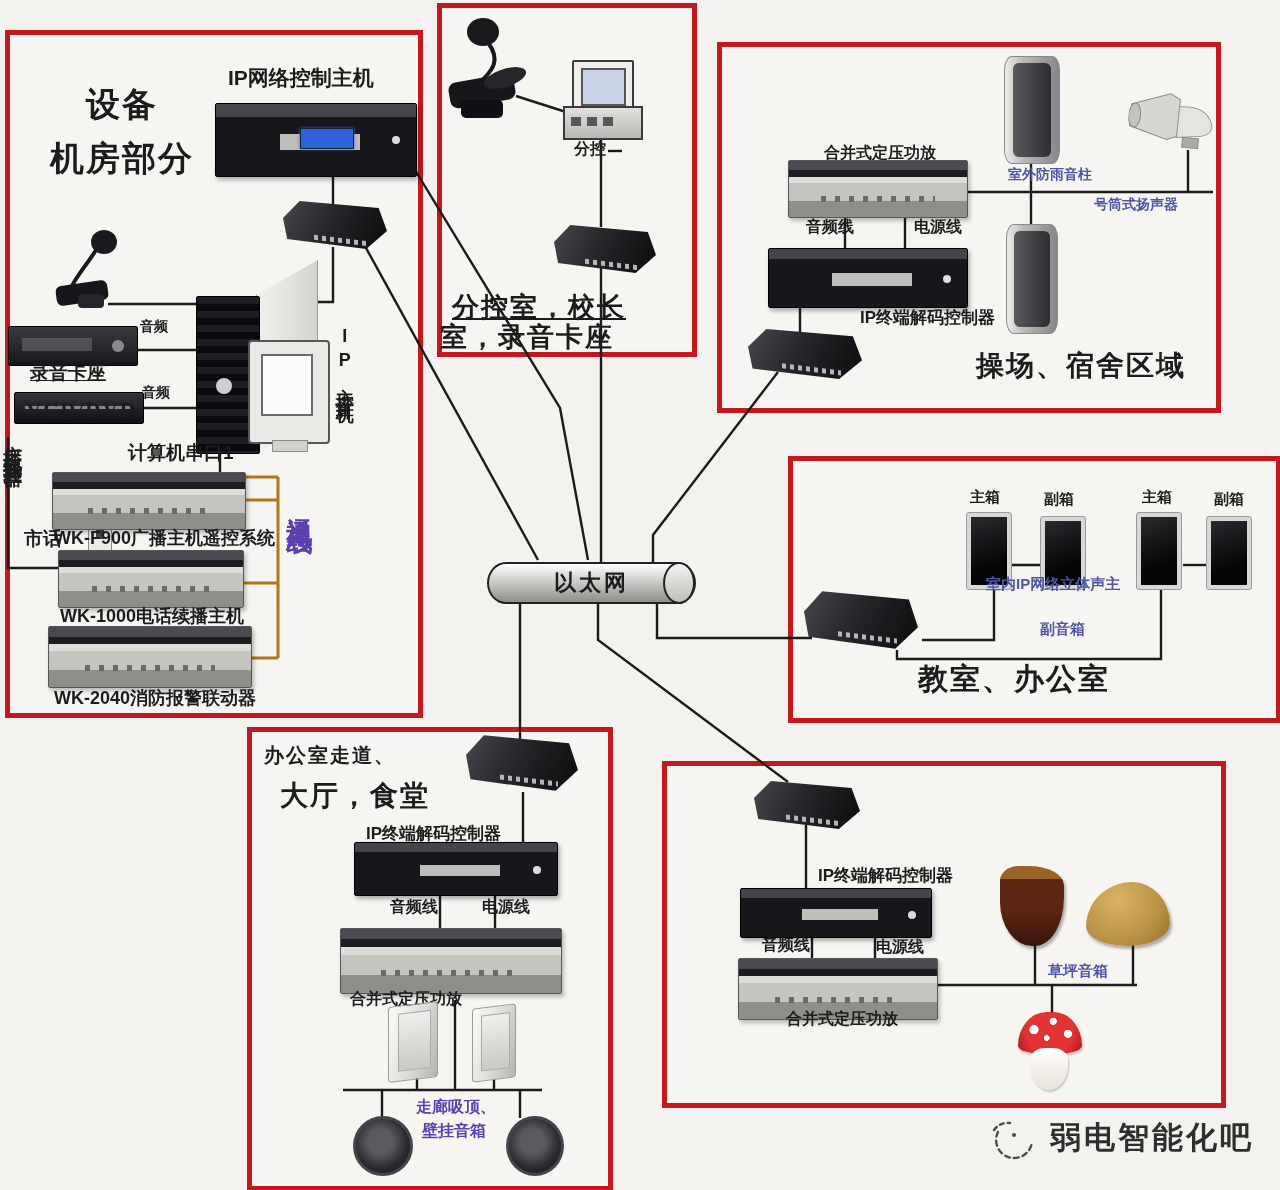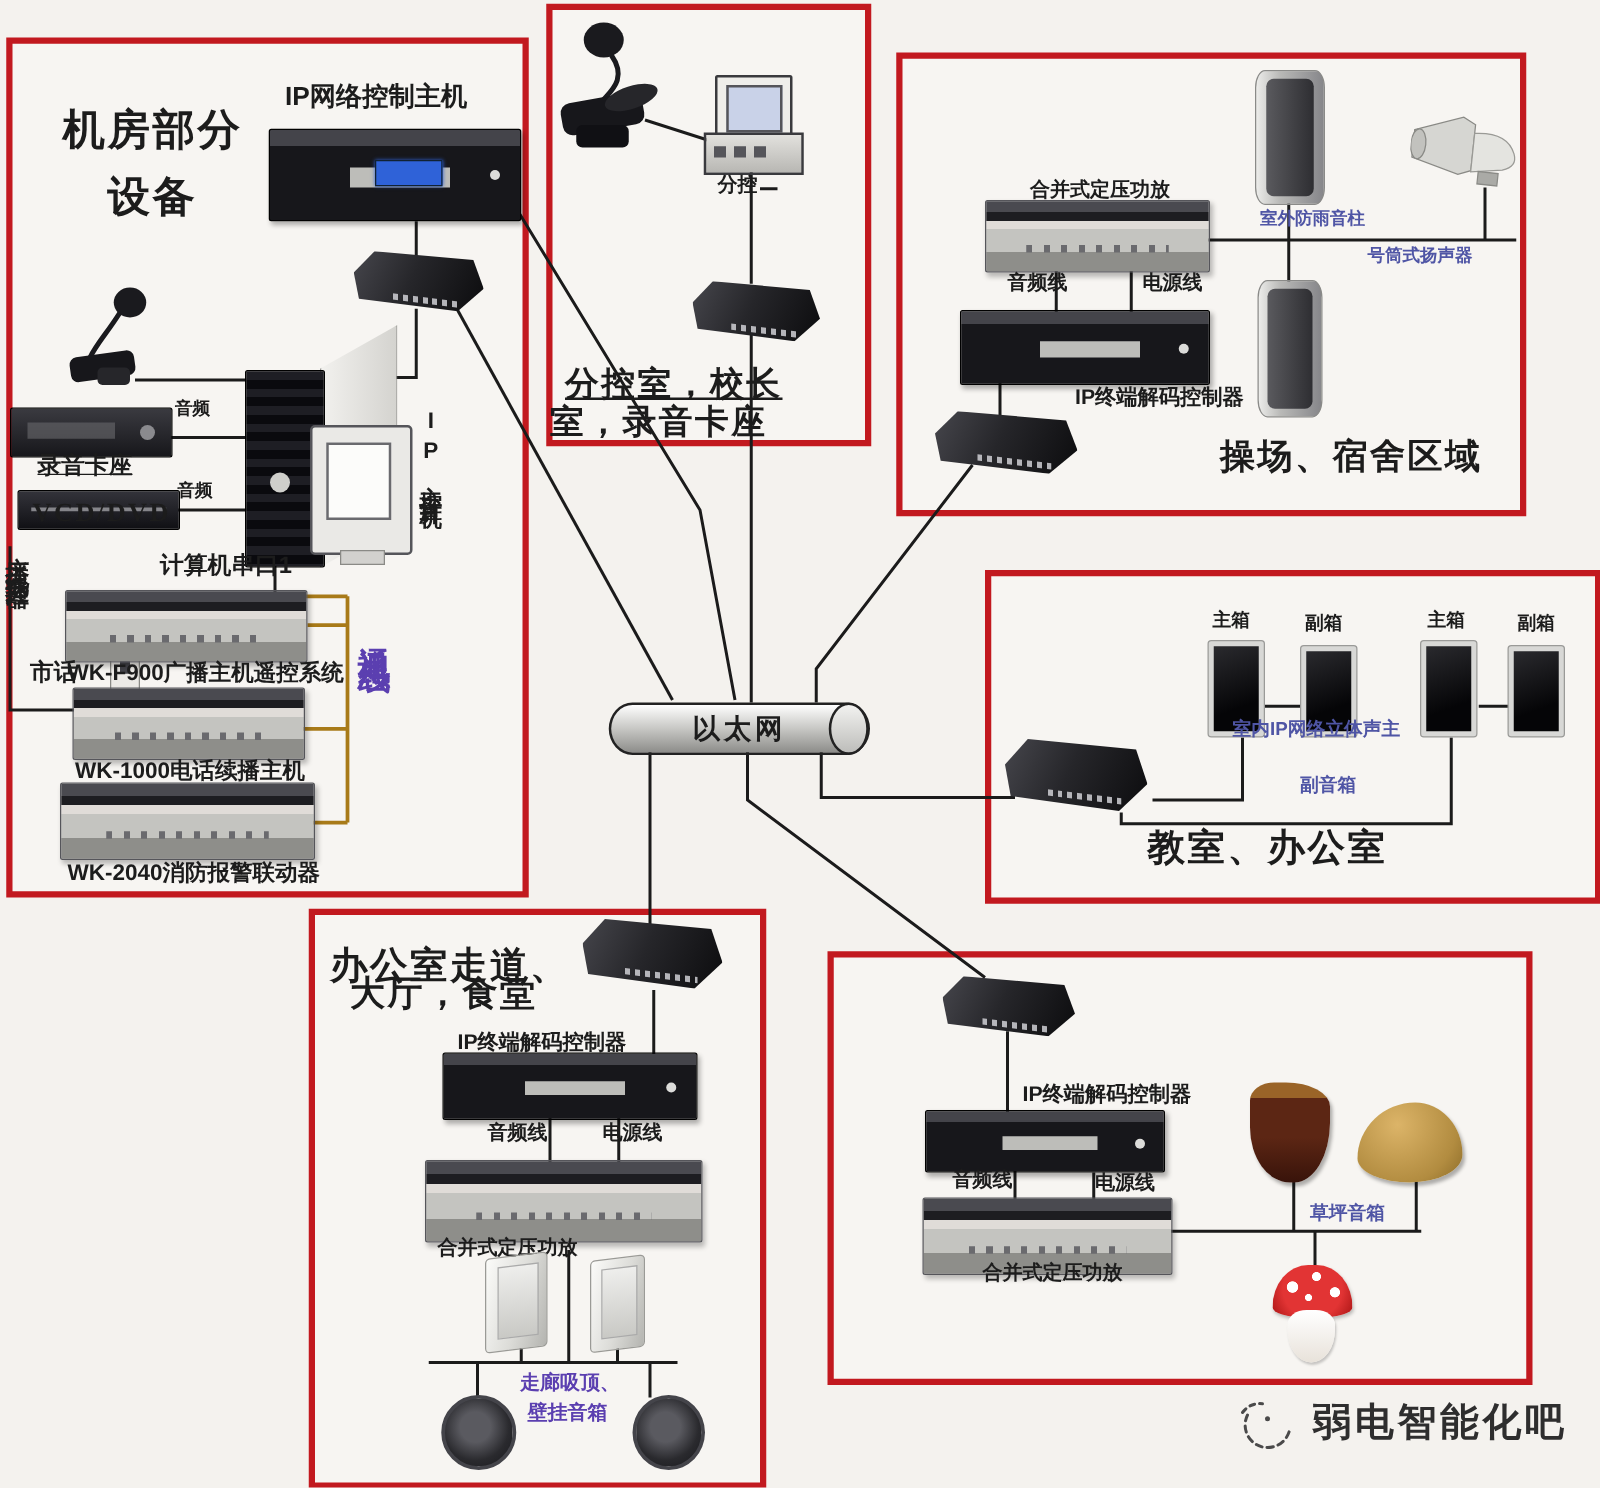--- a/index.html
+++ b/index.html
@@ -143,22 +143,22 @@
     <g stroke="#a87a18" stroke-width="3" fill="none">
       <polyline points="220,477 278,477"></polyline>
       <polyline points="278,477 278,658"></polyline>
       <polyline points="278,500 246,500"></polyline>
       <polyline points="278,583 242,583"></polyline>
       <polyline points="278,658 250,658"></polyline>
     </g>
   </svg>
 
   <div class="lbl serif center" style="left:22px;top:78px;width:200px;font-size:34px;line-height:1.6;">
+    <span style="display:block">设备</span>
     <span style="display:block">机房部分</span>
-    <span style="display:block">设备</span>
   </div>
   <div class="lbl" style="left:228px;top:66px;font-size:21px;">IP网络控制主机</div>
   <div class="dev rack-d" style="left:215px;top:103px;width:200px;height:72px;">
     <div class="screen-blue" style="left:42%;top:34%;width:26%;height:26%;"></div>
   </div>
   <div class="dev switch" style="left:283px;top:200px;width:104px;height:50px;"></div>
 
   <svg class="dev" style="left:48px;top:228px;" width="78" height="84" viewBox="0 0 78 84">
     <ellipse cx="56" cy="14" rx="13" ry="12" fill="#1a1a1e"></ellipse>
     <path d="M48 22 C38 38 30 46 24 58" stroke="#1a1a1e" stroke-width="4" fill="none"></path>
@@ -241,21 +241,21 @@
   <div class="dev box-spk" style="left:1136px;top:512px;width:46px;height:78px;">
       <i></i>
     </div>
   <div class="dev box-spk" style="left:1206px;top:516px;width:46px;height:74px;">
       <i></i>
     </div>
   <div class="lbl blue" style="left:986px;top:575px;font-size:15px;">室内IP网络立体声主</div>
   <div class="lbl blue" style="left:1040px;top:620px;font-size:15px;">副音箱</div>
   <div class="lbl serif" style="left:918px;top:662px;font-size:30px;">教室、办公室</div>
 
-  <div class="lbl serif" style="left:264px;top:744px;font-size:30px;margin-top:12px;">办公室走道、</div>
+  <div class="lbl serif" style="left:264px;top:744px;font-size:20px;">办公室走道、</div>
   <div class="lbl serif" style="left:280px;top:780px;font-size:28px;">大厅，食堂</div>
   <div class="dev switch" style="left:466px;top:734px;width:112px;height:58px;"></div>
   <div class="lbl" style="left:366px;top:824px;font-size:17px;">IP终端解码控制器</div>
   <div class="dev rack-d" style="left:354px;top:842px;width:202px;height:52px;"></div>
   <div class="lbl" style="left:390px;top:898px;font-size:16px;">音频线</div>
   <div class="lbl" style="left:482px;top:898px;font-size:16px;">电源线</div>
   <div class="dev rack-s" style="left:340px;top:928px;width:220px;height:64px;"></div>
   <div class="lbl" style="left:350px;top:990px;font-size:16px;">合并式定压功放</div>
   <div class="dev wall-spk" style="left:388px;top:1004px;width:48px;height:74px;"></div>
   <div class="dev wall-spk" style="left:472px;top:1006px;width:42px;height:72px;"></div>

